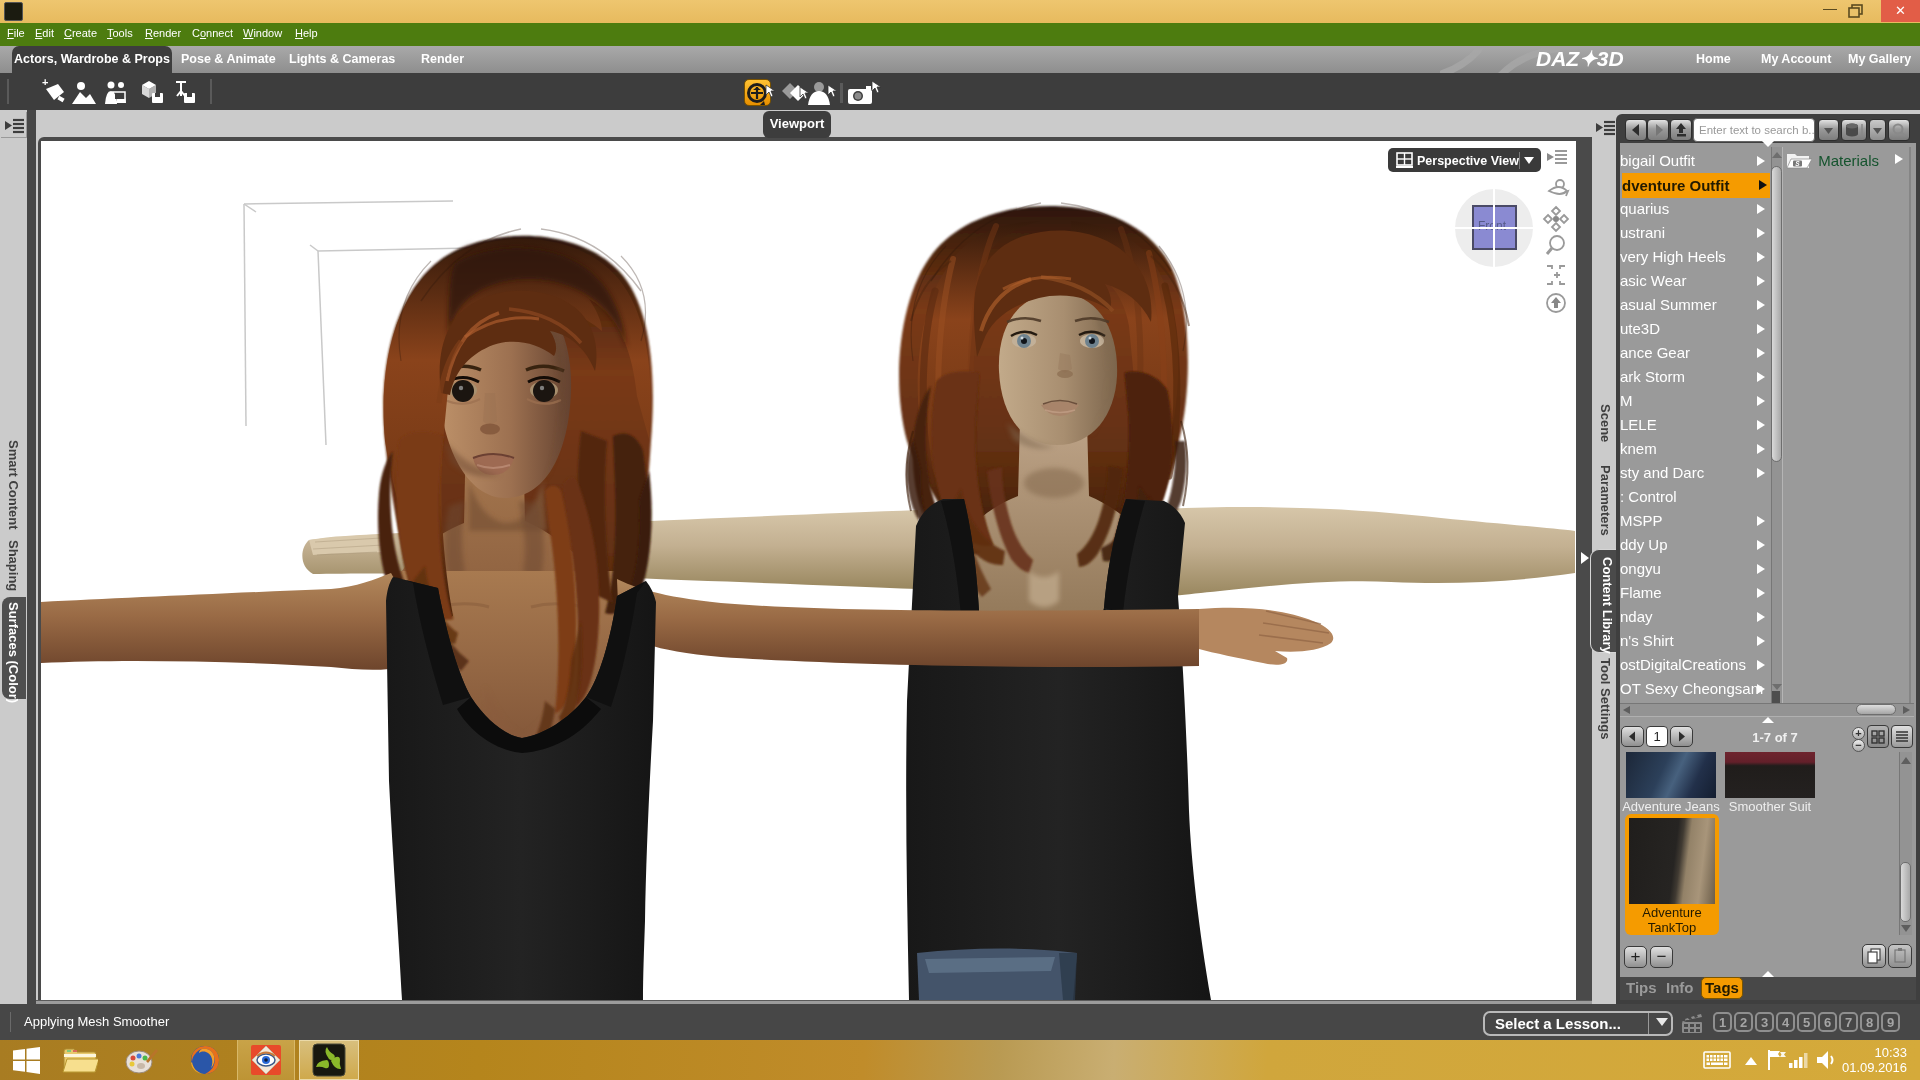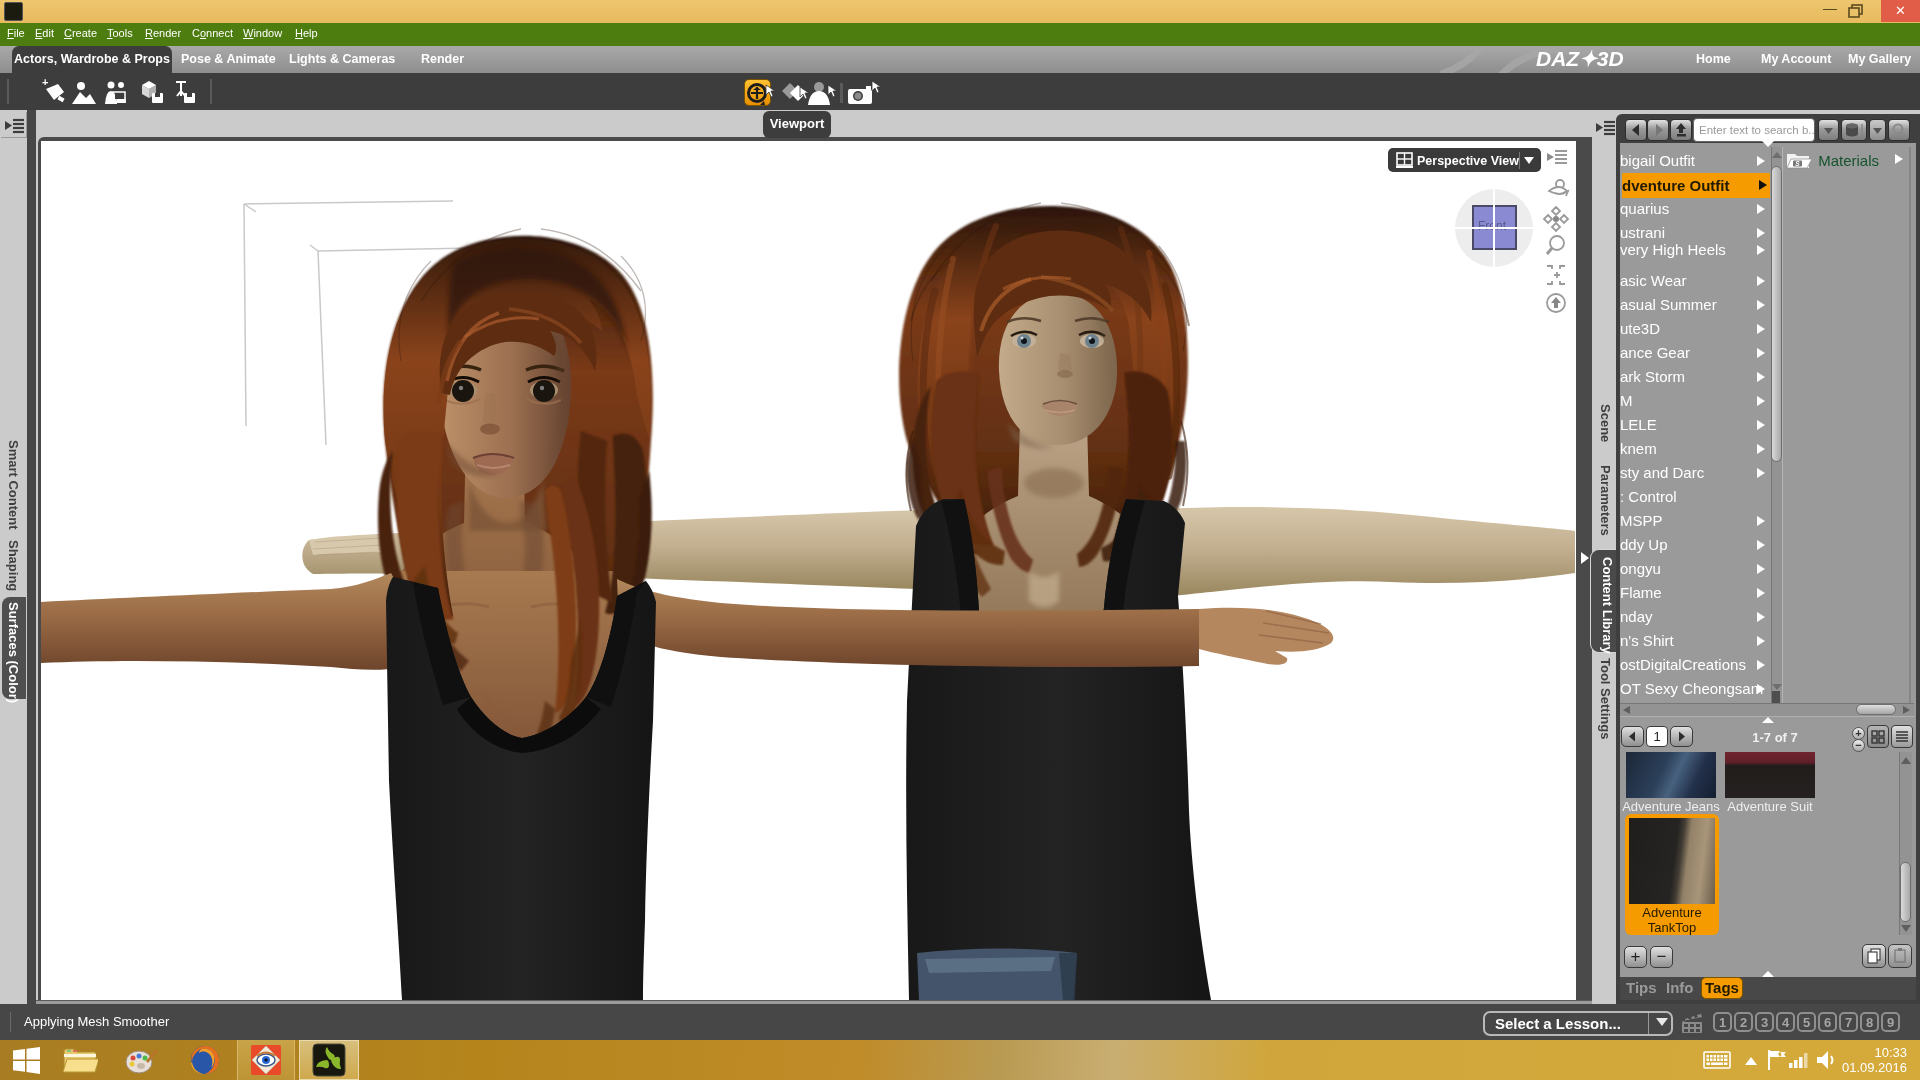--- a/index.html
+++ b/index.html
@@ -492,21 +492,21 @@
       </svg></div>
   <div class="abs navbtn" style="left:1888px;width:22px;"><svg width="20" height="20" viewBox="0 0 20 20">
         <circle cx="9" cy="9" r="4.5" fill="none" stroke="#8a8a8a" stroke-width="2"></circle>
         <line x1="12" y1="12" x2="16" y2="16" stroke="#8a8a8a" stroke-width="2"></line>
       </svg></div>
   <div class="abs" style="left:1762px;top:141px;width:0;height:0;border-top:6px solid #fff;border-left:6px solid transparent;border-right:6px solid transparent;"></div>
 
   <div class="abs rrow" style="top:149px">bigail Outfit<span class="rarr"></span></div>
   <div class="abs rrow" style="top:197px">quarius<span class="rarr"></span></div>
   <div class="abs rrow" style="top:221px">ustrani<span class="rarr"></span></div>
-  <div class="abs rrow" style="top:238px">very High Heels<span class="rarr"></span></div>
+  <div class="abs rrow" style="top:245px">very High Heels<span class="rarr"></span></div>
   <div class="abs rrow" style="top:269px">asic Wear<span class="rarr"></span></div>
   <div class="abs rrow" style="top:293px">asual Summer<span class="rarr"></span></div>
   <div class="abs rrow" style="top:317px">ute3D<span class="rarr"></span></div>
   <div class="abs rrow" style="top:341px">ance Gear<span class="rarr"></span></div>
   <div class="abs rrow" style="top:365px">ark Storm<span class="rarr"></span></div>
   <div class="abs rrow" style="top:389px">M<span class="rarr"></span></div>
   <div class="abs rrow" style="top:413px">LELE<span class="rarr"></span></div>
   <div class="abs rrow" style="top:437px">knem<span class="rarr"></span></div>
   <div class="abs rrow" style="top:461px">sty and Darc<span class="rarr"></span></div>
   <div class="abs rrow" style="top:485px">: Control</div>
@@ -565,21 +565,21 @@
           <line x1="4" y1="6" x2="16" y2="6"></line>
           <line x1="4" y1="9" x2="16" y2="9"></line>
           <line x1="4" y1="12" x2="16" y2="12"></line>
           <line x1="4" y1="15" x2="16" y2="15"></line>
         </g>
       </svg></div>
 
   <div class="abs" style="left:1626px;top:752px;width:90px;height:46px;background:linear-gradient(115deg,#1c2738 0%,#2c405a 40%,#47617e 55%,#22304a 75%,#141e30 100%);"></div>
   <div class="abs thumblabel" style="left:1621px;top:799px;width:100px;">Adventure Jeans</div>
   <div class="abs" style="left:1725px;top:752px;width:90px;height:46px;background:linear-gradient(180deg,#6e242e 0%,#63202a 22%,#201d1b 30%,#242120 100%);"></div>
-  <div class="abs thumblabel" style="left:1720px;top:799px;width:100px;">Adventure Suit</div>
+  <div class="abs thumblabel" style="left:1720px;top:799px;width:100px;">Smoother Suit</div>
 
   <div class="abs" style="left:1625px;top:814px;width:94px;height:121px;background:#f59b00;border-radius:6px;"></div>
   <div class="abs" style="left:1629px;top:818px;width:86px;height:86px;background:linear-gradient(97deg,#201e1c 0%,#262422 52%,#403a32 58%,#938268 66%,#a8957a 82%,#6b5d49 100%);"></div>
   <div class="abs" style="left:1625px;top:905px;width:94px;height:30px;color:#221a00;font-size:13px;text-align:center;line-height:15px;">Adventure<br>TankTop</div>
 
   <div class="abs" style="left:1899px;top:752px;width:13px;height:183px;background:#939393;border-left:1px solid #777;"></div>
   <div class="abs" style="left:1901px;top:757px;width:0;height:0;border-bottom:7px solid #5e5e5e;border-left:5px solid transparent;border-right:5px solid transparent;"></div>
   <div class="abs" style="left:1901px;top:925px;width:0;height:0;border-top:7px solid #5e5e5e;border-left:5px solid transparent;border-right:5px solid transparent;"></div>
   <div class="abs" style="left:1900px;top:862px;width:11px;height:60px;background:linear-gradient(90deg,#d9d9d9,#a8a8a8);border:1px solid #6e6e6e;border-radius:5px;"></div>
 

